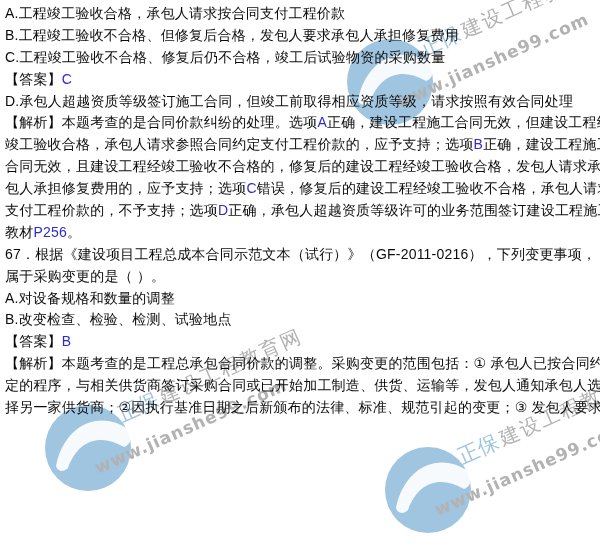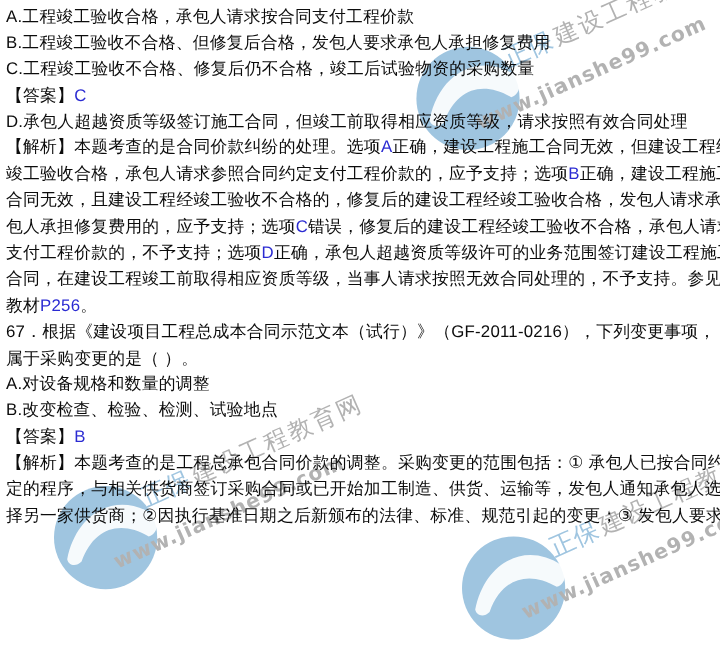--- a/index.html
+++ b/index.html
@@ -71,21 +71,20 @@
       <div class="line"><span>A.工程竣工验收合格，承包人请求按合同支付工程价款</span></div>
       <div class="line"><span>B.工程竣工验收不合格、但修复后合格，发包人要求承包人承担修复费用</span></div>
       <div class="line"><span>C.工程竣工验收不合格、修复后仍不合格，竣工后试验物资的采购数量</span></div>
       <div class="line"><span>【答案】</span><span class="hl">C</span></div>
       <div class="line"><span>D.承包人超越资质等级签订施工合同，但竣工前取得相应资质等级，请求按照有效合同处理</span></div>
       <div class="line"><span>【解析】本题考查的是合同价款纠纷的处理。选项</span><span class="hl">A</span><span>正确，建设工程施工合同无效，但建设工程经</span></div>
       <div class="line"><span>竣工验收合格，承包人请求参照合同约定支付工程价款的，应予支持；选项</span><span class="hl">B</span><span>正确，建设工程施工</span></div>
       <div class="line"><span>合同无效，且建设工程经竣工验收不合格的，修复后的建设工程经竣工验收合格，发包人请求承</span></div>
       <div class="line"><span>包人承担修复费用的，应予支持；选项</span><span class="hl">C</span><span>错误，修复后的建设工程经竣工验收不合格，承包人请求</span></div>
       <div class="line"><span>支付工程价款的，不予支持；选项</span><span class="hl">D</span><span>正确，承包人超越资质等级许可的业务范围签订建设工程施工</span></div>
-      <div class="line"><span>合同，在建设工程竣工前取得相应资质等级，当事人请求按照无效合同处理的，不予支持。参见</span></div>
       <div class="line"><span>教材</span><span class="hl">P256</span><span>。</span></div>
       <div class="line"><span>67．根据《建设项目工程总成本合同示范文本（试行）》（GF-2011-0216），下列变更事项，</span></div>
       <div class="line"><span>属于采购变更的是（  ）。</span></div>
       <div class="line"><span>A.对设备规格和数量的调整</span></div>
       <div class="line"><span>B.改变检查、检验、检测、试验地点</span></div>
       <div class="line"><span>【答案】</span><span class="hl">B</span></div>
       <div class="line"><span>【解析】本题考查的是工程总承包合同价款的调整。采购变更的范围包括：① 承包人已按合同约</span></div>
       <div class="line"><span>定的程序，与相关供货商签订采购合同或已开始加工制造、供货、运输等，发包人通知承包人选</span></div>
       <div class="line"><span>择另一家供货商；②因执行基准日期之后新颁布的法律、标准、规范引起的变更；③ 发包人要求</span></div>
     </div>

